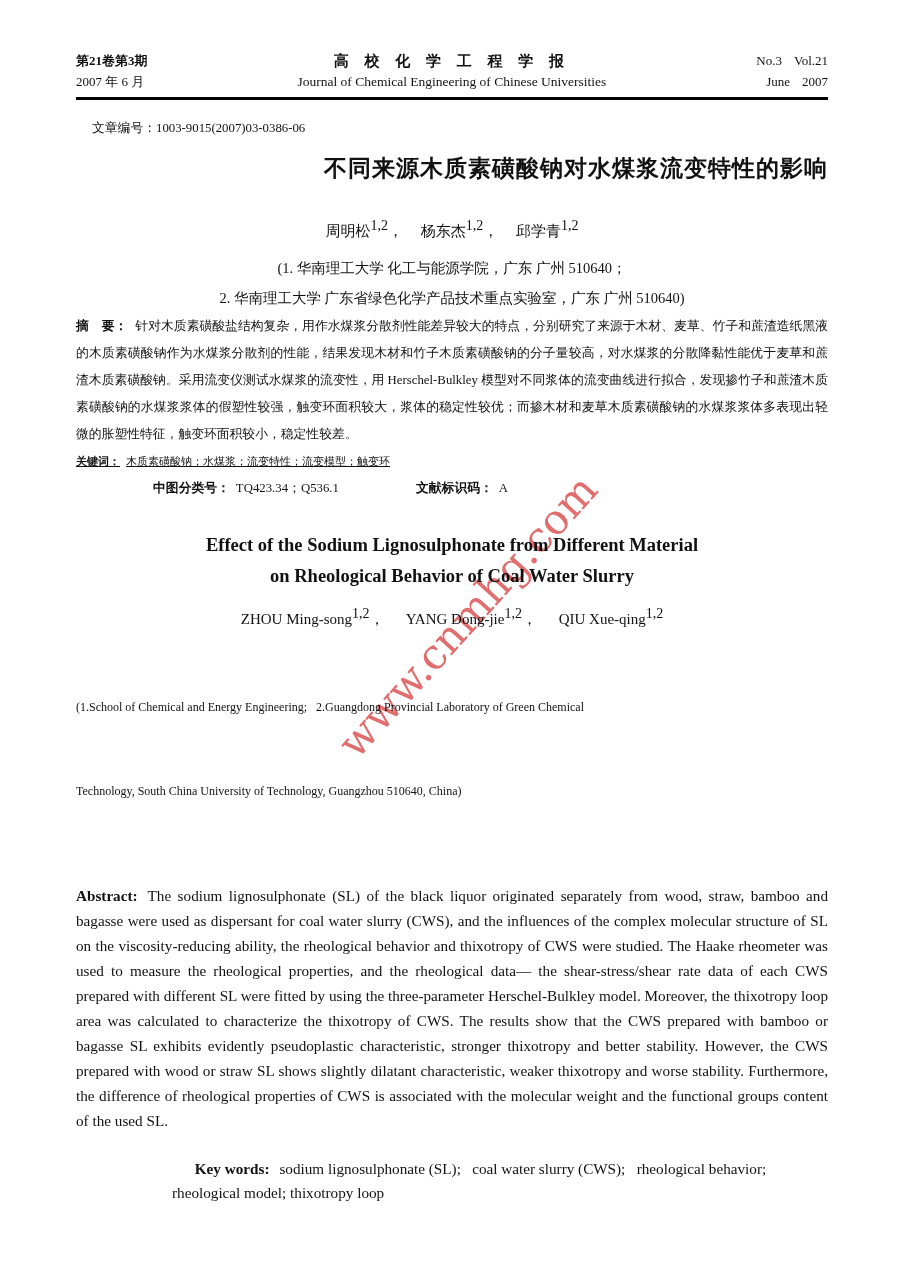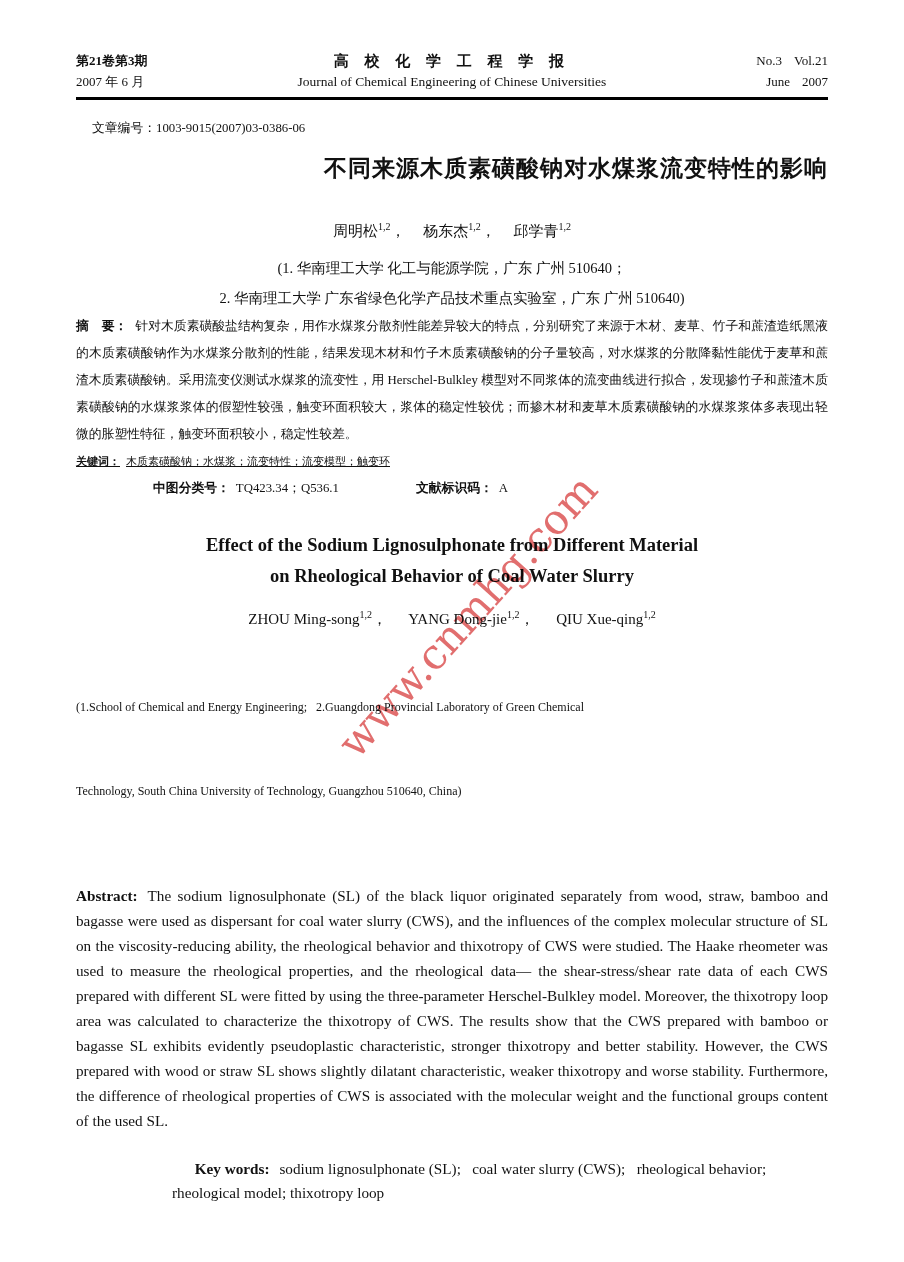--- a/index.html
+++ b/index.html
@@ -23,21 +23,21 @@
   .jrule{border:none;border-top:3px solid #000;margin:5px 0 0 0;}
 
   
   .artnum{margin:20px 0 0 16px;font-size:12.8px;}
   .artnum .lbl{font-weight:normal;}
 
   .title-cn{margin-top:16px;text-align:right;font-size:23px;font-weight:bold;letter-spacing:1px;}
 
   .authors-cn{margin-top:38px;text-align:center;font-size:15px;}
   .authors-cn .sep{margin-right:14px;}
-  sup.s{font-size:10px;vertical-align:super;line-height:0;margin-top:48px;}
+  sup.s{font-size:14px;vertical-align:super;line-height:0;margin-top:48px;}
 
   .affil-cn{margin-top:12px;text-align:center;font-size:14.5px;line-height:30px;}
 
   
   .abs-cn{font-size:12.8px;line-height:27px;text-align:justify;}
   .abs-cn .lbl{font-weight:bold;margin-right:8px;}
   .kw-cn{font-size:11px;line-height:27px;text-decoration:underline;}
   .kw-cn .lbl{font-weight:bold;margin-right:6px;}
   .clc{font-size:12.8px;line-height:27px;display:flex;}
   .clc .left{width:340px;text-align:center;}

